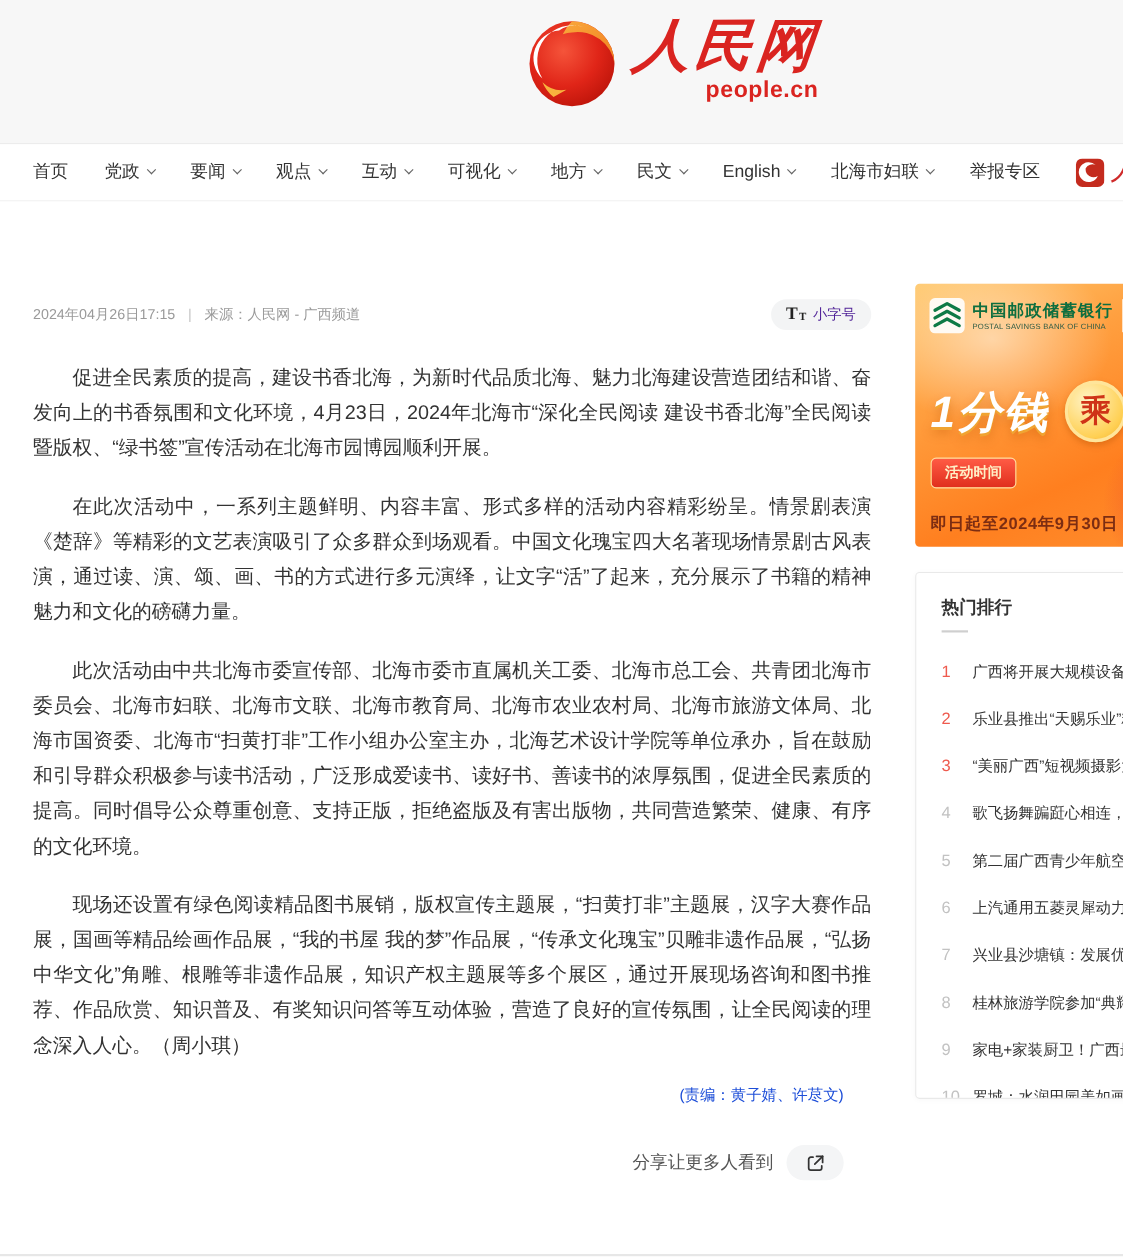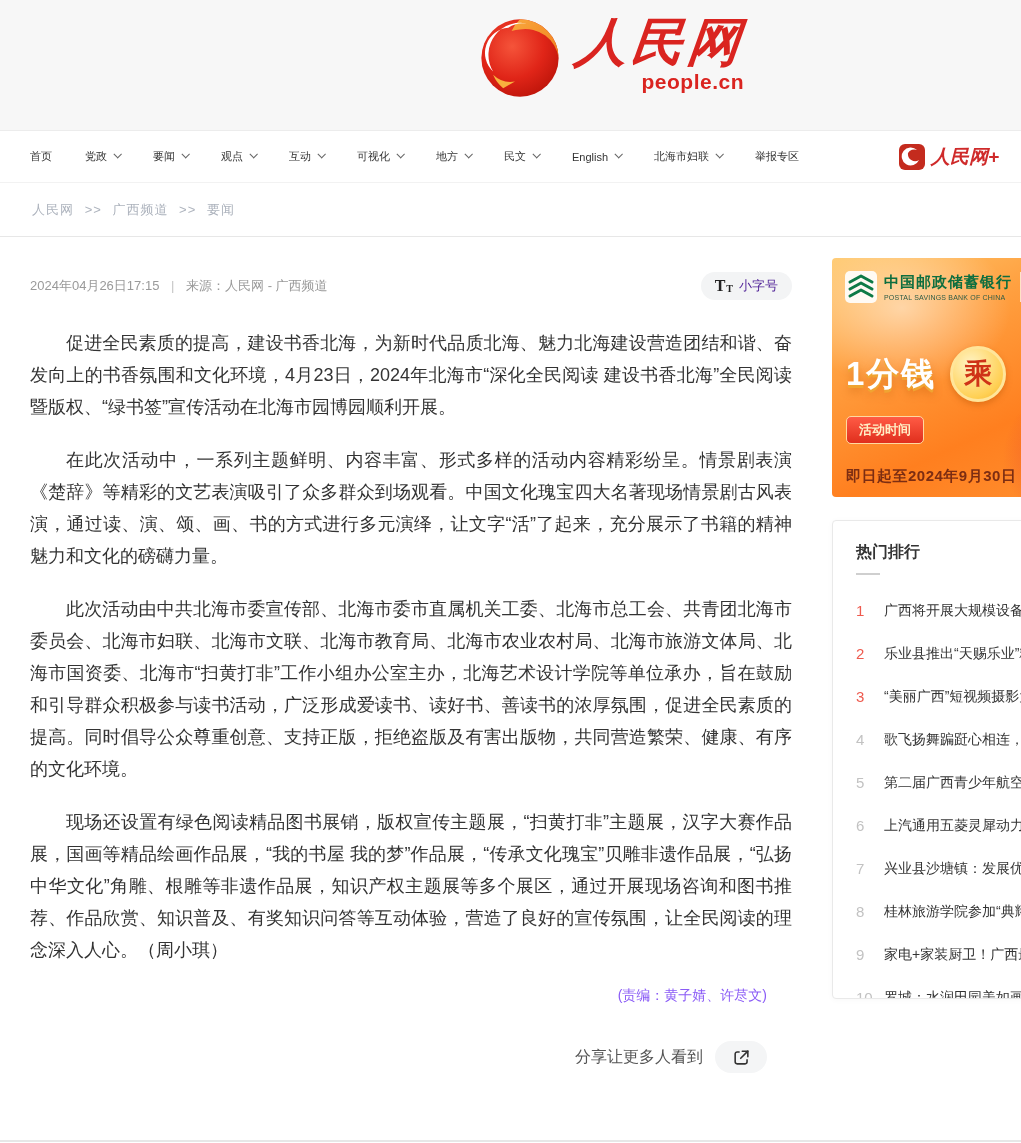--- a/index.html
+++ b/index.html
@@ -10,21 +10,21 @@
   }
   
   .top-header { position:relative; height:130px; background:#f7f7f7; }
   .logo-group { position:absolute; left:478px; top:12px; display:flex; align-items:flex-start; }
   .logo-ball { width:84px; height:84px; margin-top:4px; }
   .logo-text-col { margin-left:14px; display:flex; flex-direction:column; align-items:flex-end; }
   .logo-cn { font-size:52px; font-weight:bold; color:#da2420; transform:skewX(-6deg); letter-spacing:4px; line-height:60px; font-style:italic; }
   .logo-en { font-size:21px; font-weight:bold; color:#da2420; margin-top:-2px; letter-spacing:0.5px; }
   
   .nav { height:53px; background:#fff; border-top:1px solid #ececec; border-bottom:1px solid #f2f2f2; display:flex; align-items:center; padding-left:30px; }
-  .nav-item { display:flex; align-items:center; margin-right:33px; font-size:11px; color:#333; cursor:pointer; white-space:nowrap; }
+  .nav-item { display:flex; align-items:center; margin-right:33px; font-size:16px; color:#333; cursor:pointer; white-space:nowrap; }
   .caret { width:6px; height:6px; border-right:1.5px solid #666; border-bottom:1.5px solid #666; transform:rotate(45deg) translateY(-1px); display:inline-block; margin-left:7px; margin-bottom:3px; }
   .nav-right { margin-left:auto; display:flex; align-items:center; height:53px; }
   .app-badge { display:flex; align-items:center; margin-right:16px; cursor:pointer; }
   .badge-logo { width:26px; height:26px; }
   .badge-brand { font-size:19px; color:#cf2a2a; font-weight:bold; font-style:italic; margin:0 6px 0 6px; white-space:nowrap; }
   
   .breadcrumb-bar { height:54px; display:flex; align-items:center; padding-left:32px; border-bottom:1px solid #e7e7e7; }
   .breadcrumb { font-size:13px; color:#adb3bd; letter-spacing:1px; }
   .breadcrumb span { cursor:pointer; }
   .bc-sep { margin:0 6px; cursor:default; }
@@ -34,38 +34,38 @@
   .meta-row { margin-top:17px; display:flex; align-items:center; }
   .meta-left { font-size:13px; color:#9a9a9a; }
   .meta-left .src { color:#9a9a9a; }
   .meta-sep { margin:0 8px; color:#c4c4c4; }
   .font-pill { margin-left:auto; background:#f3f4f5; border-radius:16px; padding:5px 14px; display:flex; align-items:center; cursor:pointer; }
   .font-pill .tbig { font-size:16px; font-weight:bold; color:#222; font-family:"Liberation Serif",serif; }
   .font-pill .tsmall { font-size:10px; font-weight:bold; color:#222; font-family:"Liberation Serif",serif; margin:4px 6px 0 1px; }
   .font-pill .flabel { font-size:13px; color:#4c1d95;text-align:center; }
   .article-body { margin-top:27px; }
   .article-body p { font-size:18px; line-height:32px; color:#333; text-indent:2em; margin-bottom:21px; text-align:justify; }
-  .editor-note { text-align:right; font-size:14px; color:#8b5cf6; padding-right:25px; margin-top:16px; }
+  .editor-note { text-align:right; font-size:14px; color:#1d4ed8; padding-right:25px; margin-top:16px; }
   .share-row { margin-top:36px; display:flex; justify-content:flex-end; align-items:center; padding-right:25px; }
   .share-label { font-size:16px; color:#555; margin-right:12px; }
   .share-pill { width:52px; height:32px; background:#f4f5f6; border-radius:16px; display:flex; align-items:center; justify-content:center; cursor:pointer; }
   
   .ad-card { position:absolute; left:832px; top:258px; width:300px; height:239px; border-radius:4px; overflow:hidden;
     background:linear-gradient(155deg,#ffc96e 0%,#ffa040 30%,#ff7f1f 65%,#ff9232 100%); cursor:pointer; }
   .ad-glow { position:absolute; left:-40px; top:-30px; width:220px; height:160px; background:radial-gradient(ellipse at center,rgba(255,255,255,0.5),rgba(255,255,255,0) 70%); }
   .ad-blob { position:absolute; right:-30px; bottom:-35px; width:160px; height:150px; background:radial-gradient(ellipse at center,#e8402a,rgba(232,64,42,0) 70%); opacity:.85; }
   .ad-bankrow { position:relative; display:flex; align-items:center; padding:12px 0 0 12px; }
   .psbc-logo { width:34px; height:34px; flex-shrink:0; }
   .bank-col { margin-left:6px; }
   .bank-cn { font-size:15px; font-weight:bold; color:#0e6e3f; letter-spacing:1px; white-space:nowrap; }
   .bank-en { font-size:7px; color:#2e5b44; letter-spacing:0.2px; white-space:nowrap; margin-top:2px; }
   .bank-div { width:1px; height:30px; background:rgba(255,255,255,0.7); margin:0 8px; }
   .ad-headline { position:absolute; left:14px; top:88px; display:flex; align-items:center; }
-  .ad-big { font-size:33px; font-weight:800; color:#fff; letter-spacing:2px;
-    text-shadow:0 3px 0 #f0a432, 0 6px 10px rgba(190,85,0,.45); }
+  .ad-big { font-size:40px; font-weight:800; color:#fff; letter-spacing:2px;
+    text-shadow:0 3px 0 #f0a432, 0 6px 10px rgba(190,85,0,.45); font-style:italic; }
   .ad-coin { width:56px; height:56px; margin-left:14px; border-radius:50%;
     background:radial-gradient(circle at 35% 30%,#fff3c4,#ffd054 70%,#f3b32a);
     border:3px solid #ffe59a; box-shadow:0 3px 6px rgba(180,80,0,.4);
     display:flex; align-items:center; justify-content:center; }
   .ad-coin span { font-size:28px; font-weight:bold; color:#cf3317; }
   .ad-period-pill { position:absolute; left:14px; top:158px; background:linear-gradient(#ff5b45,#e02f1d); border:1px solid #ffd9a0;
     color:#ffefc5; font-size:13px; font-weight:bold; padding:4px 12px; border-radius:5px; }
   .ad-period { position:absolute; left:14px; top:209px; font-size:15px; font-weight:bold; color:#7c2d12; letter-spacing:0.5px; }
   
   .hot-card { position:absolute; left:832px; top:520px; width:300px; height:479px; background:#fff;
@@ -161,29 +161,20 @@
           <rect x="0" y="0" width="26" height="26" rx="6" fill="#c42b1e"></rect>
           <path d="M18 6 a9 9 0 1 0 2 10 a7.2 7.2 0 0 1 -11 -7 a7.2 7.2 0 0 1 9 -3z" fill="#fff"></path>
         </svg>
         <span class="badge-brand">人民网+</span>
 
       </div>
 
     </div>
   </div>
 
-  <div class="breadcrumb-bar">
-    <div class="breadcrumb">
-      <span>人民网</span>
-      <span class="bc-sep">&gt;&gt;</span>
-      <span>广西频道</span>
-      <span class="bc-sep">&gt;&gt;</span>
-      <span>要闻</span>
-    </div>
-  </div>
 
   <div class="article">
 
     <div class="meta-row">
       <div class="meta-left">
         <span>2024年04月26日17:15</span>
         <span class="meta-sep">|</span>
         <span>来源：</span><span class="src">人民网 - 广西频道</span>
       </div>
       <div class="font-pill">

